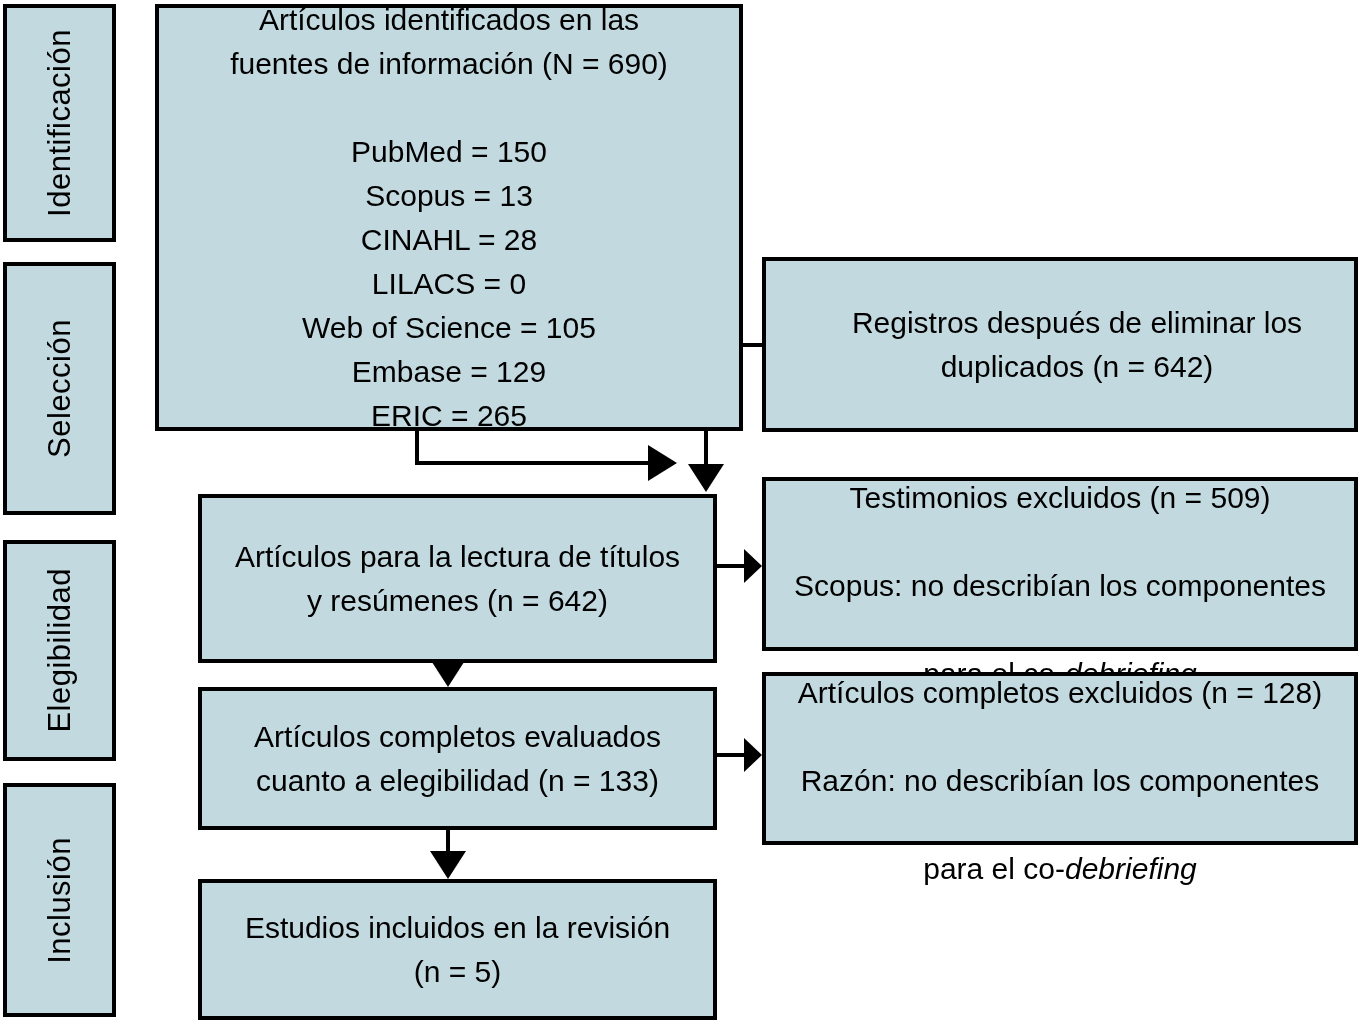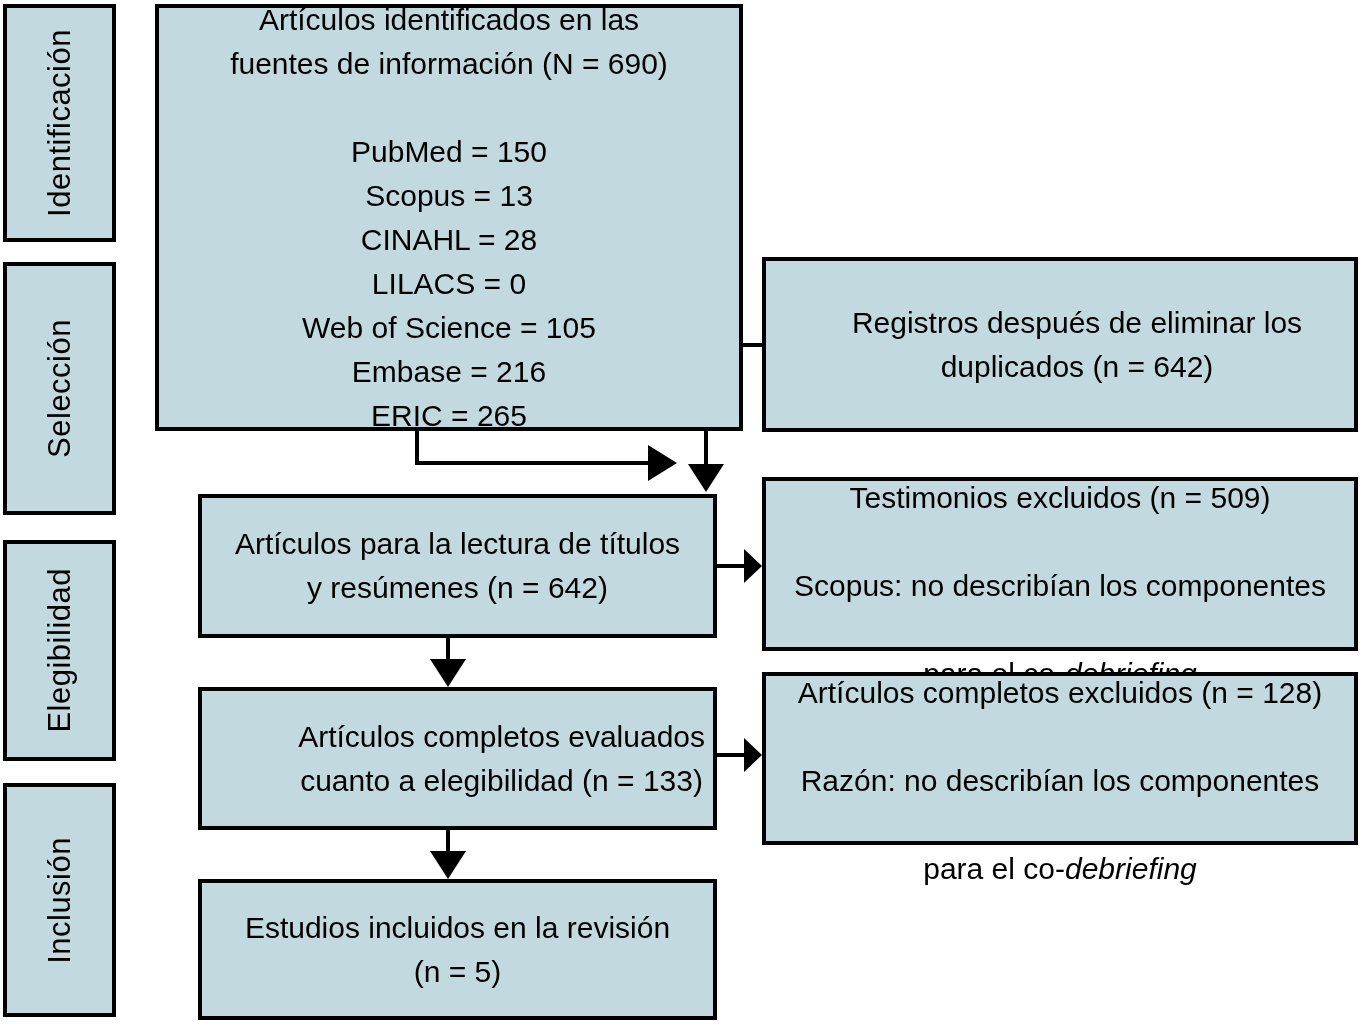--- a/index.html
+++ b/index.html
@@ -36,23 +36,23 @@
     letter-spacing: 0.5px;
   }
   
   #stage-identificacion { left: 3px;  top: 4px;   width: 113px; height: 238px; }
   #stage-seleccion      { left: 3px;  top: 262px; width: 113px; height: 253px; }
   #stage-elegibilidad   { left: 3px;  top: 540px; width: 113px; height: 221px; }
   #stage-inclusion      { left: 3px;  top: 783px; width: 113px; height: 234px; }
   
   #box-identified   { left: 155px; top: 4px;   width: 588px; height: 427px; }
   #box-deduplicated { left: 762px; top: 257px; width: 596px; height: 175px; padding-left: 34px; }
-  #box-screening    { left: 198px; top: 494px; width: 519px; height: 144px; }
+  #box-screening    { left: 198px; top: 494px; width: 519px; height: 169px; }
   #box-excl-screen  { left: 762px; top: 477px; width: 596px; height: 174px; }
-  #box-eligibility  { left: 198px; top: 687px; width: 519px; height: 143px; justify-content: flex-end; }
+  #box-eligibility  { left: 198px; top: 687px; width: 519px; height: 143px; }
   #box-excl-full    { left: 762px; top: 672px; width: 596px; height: 173px; }
   #box-included     { left: 198px; top: 879px; width: 519px; height: 141px; }
   .connectors {
     position: absolute;
     left: 0; top: 0;
     width: 1360px; height: 1024px;
     pointer-events: none;
   }
   .connectors path { stroke: #000; stroke-width: 4; fill: none; }
   .connectors polygon { fill: #000; stroke: none; }
@@ -100,21 +100,21 @@
     <span class="label">Elegibilidad</span>
   </div>
   <div class="box stage" id="stage-inclusion">
     <span class="label">Inclusión</span>
   </div>
 
   <div class="box" id="box-identified">
     <div class="box-text">
       <div>Artículos identificados en las
 fuentes de información (N = 690)</div>
-      <div id="sources-list"><div>PubMed = 150</div><div>Scopus = 13</div><div>CINAHL = 28</div><div>LILACS = 0</div><div>Web of Science = 105</div><div>Embase = 216</div><div>ERIC = 265</div></div>
+      <div id="sources-list"><div>PubMed = 150</div><div>Scopus = 13</div><div>CINAHL = 28</div><div>LILACS = 0</div><div>Web of Science = 105</div><div>Embase = 129</div><div>ERIC = 265</div></div>
     </div>
   </div>
 
   <div class="box" id="box-deduplicated">
     <div class="box-text">Registros después de eliminar los
 duplicados (n = 642)</div>
   </div>
 
   <div class="box" id="box-screening">
     <div class="box-text">Artículos para la lectura de títulos

